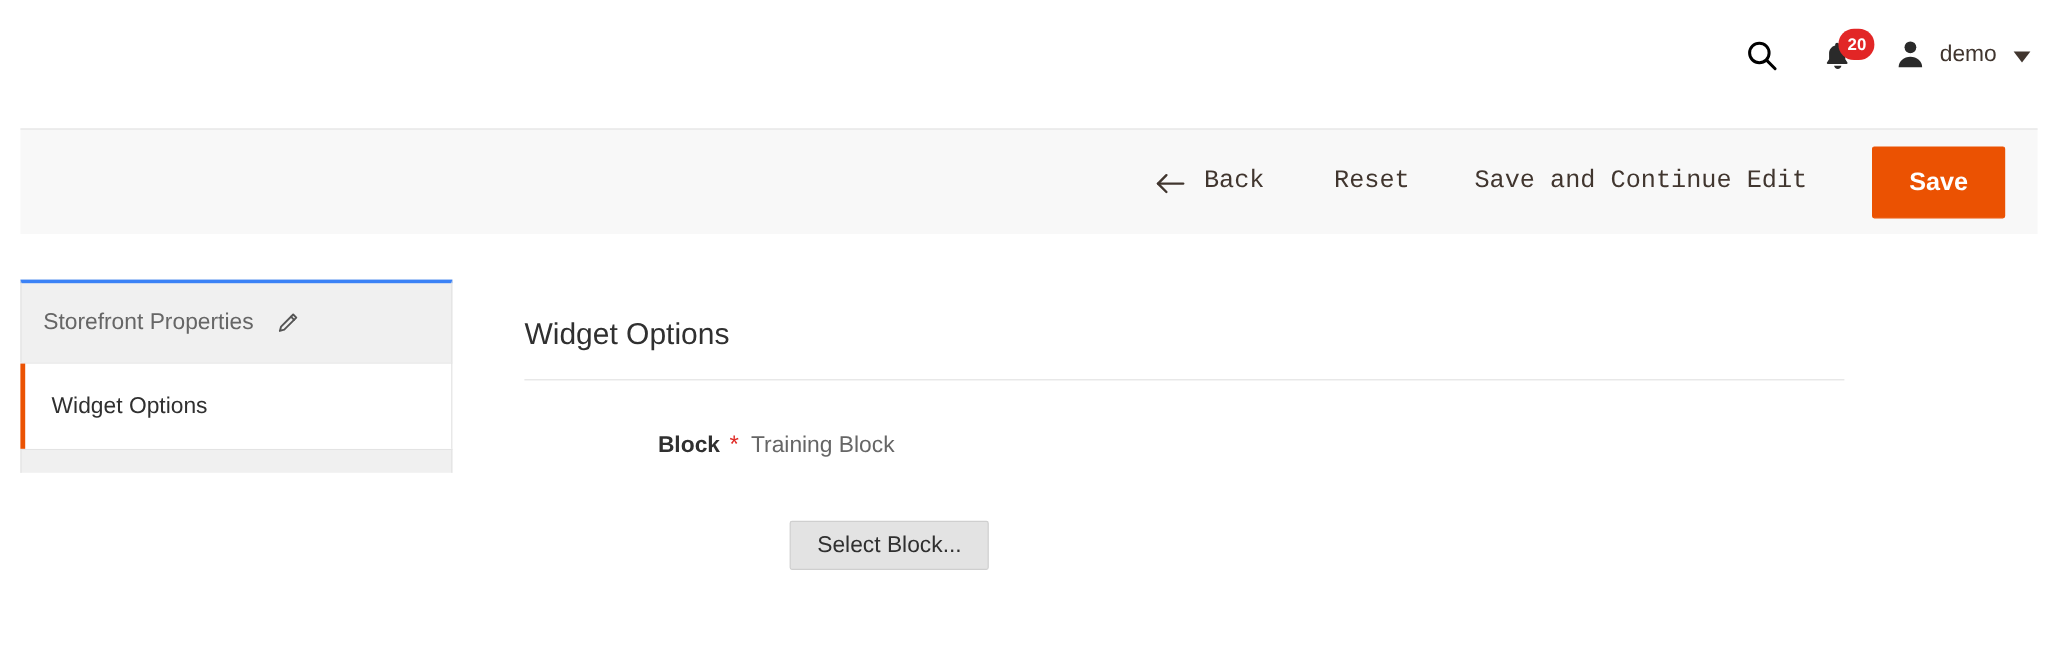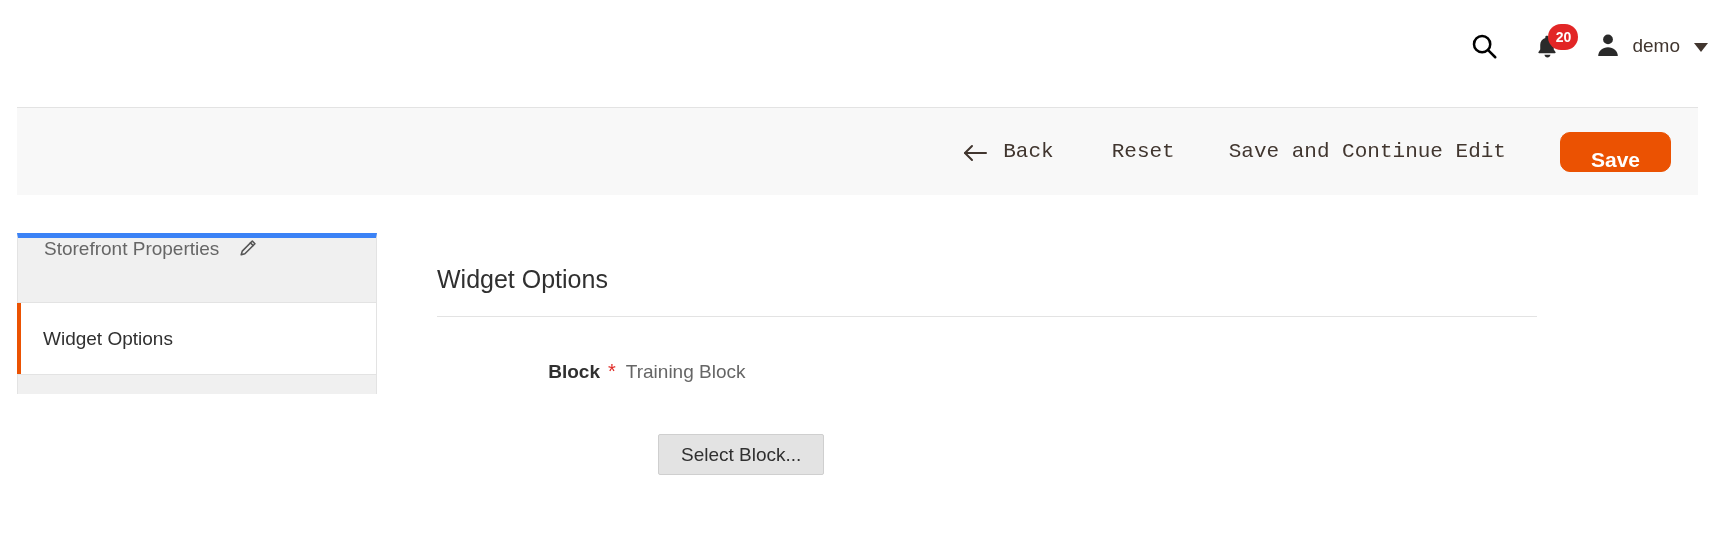--- a/index.html
+++ b/index.html
@@ -34,21 +34,21 @@
     top: 22px;
     font-size: 41px;
     font-weight: 300;
     color: #41362f;
     letter-spacing: 0.1px;
     line-height: 1.2;
   }
 
   .header-actions {
     position: absolute;
-    right: 4px;
+    right: 20px;
     top: 24px;
     display: flex;
     align-items: center;
     gap: 0px;
     height: 44px;
   }
 
   .hdr-btn {
     display: flex;
     align-items: center;
@@ -152,25 +152,25 @@
   .savecont-btn { margin-right: 54px; }
 
   .save-btn {
     background: #eb5202;
     border: 1px solid #eb5202;
     color: #ffffff;
     font-family: "Liberation Sans", sans-serif;
     font-size: 21px;
     font-weight: 700;
     padding: 0 30px;
-    height: 40px;
+    height: 60px;
     line-height: 54px;
     cursor: pointer;
     margin-right: 27px;
-    border-radius: 10px;
+    border-radius: 2px;
     white-space: nowrap;
   }
 
   
   .sidebar {
     position: absolute;
     left: 17px;
     top: 233px;
     width: 360px;
   }
@@ -186,25 +186,25 @@
     font-size: 19px;
     font-weight: 700;
     color: #303030;
     letter-spacing: 0.4px;
   }
 
   .sb-item {
     height: 69px;
     background: #f0f0f0;
     border: 1px solid #e3e3e3;
-    border-top: 5px solid #3b82f6;
+    border-top: 3px solid #3b82f6;
     border-bottom: none;
     display: flex;
-    align-items: flex-start;
-    padding-left: 26px;
+    align-items: center;
+    padding-left: 18px;
     font-size: 19px;
     color: #666666;
     cursor: pointer;
   }
 
   .sb-item .pencil-icon {
     margin-left: 18px;
     display: inline-flex;
   }
 

